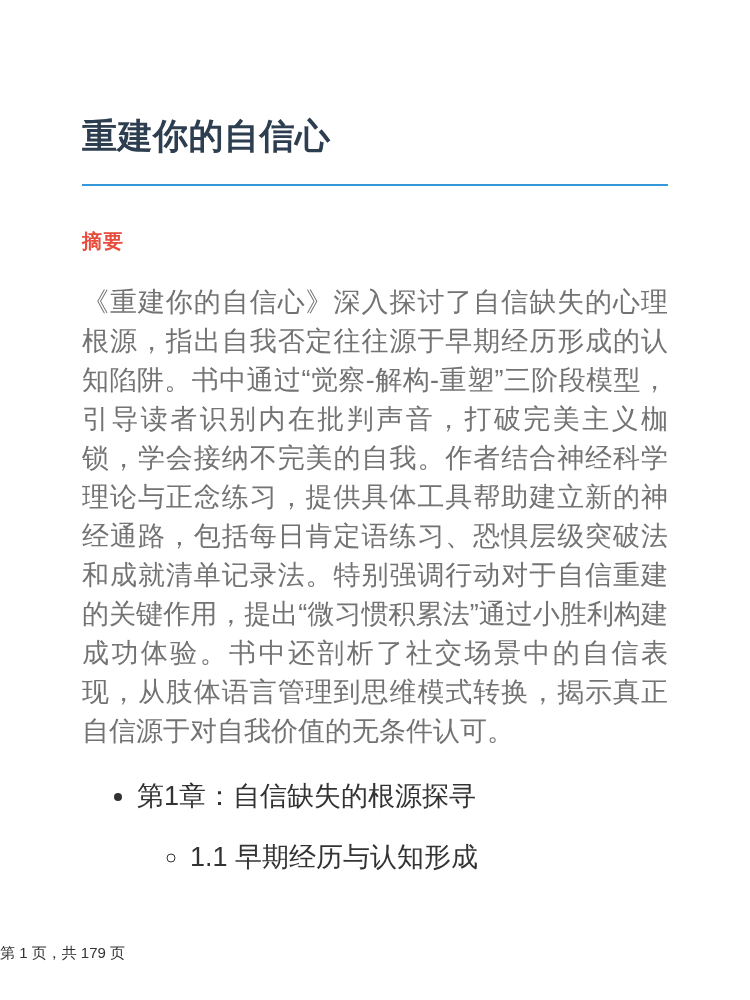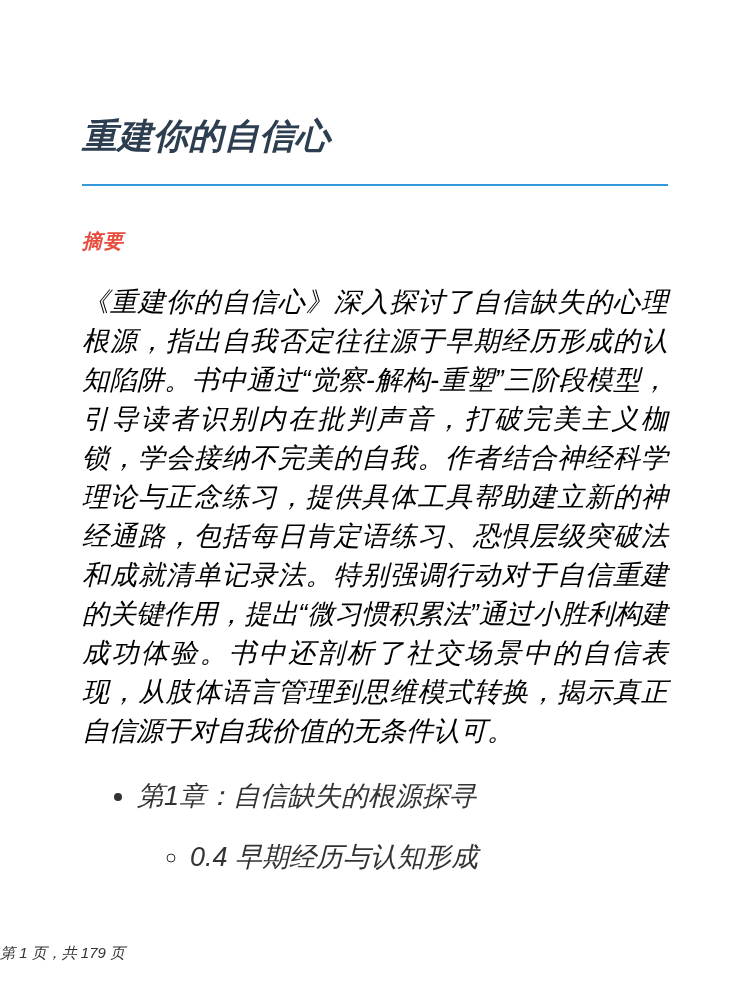--- a/index.html
+++ b/index.html
@@ -10,21 +10,20 @@
     background: #ffffff;
     font-family: "Liberation Sans", "DejaVu Sans", sans-serif;
     color: #333333;
     overflow: hidden;
   }
   .page {
     position: relative;
     width: 750px;
     height: 704px;
     padding: 110px 82px 0 82px;
-    font-style: italic;
   }
   .doc-title {
     margin: 0;
     font-size: 35px;
     line-height: 52px;
     font-weight: 700;
     color: #2c3e50;
     letter-spacing: 0.5px;
     padding-bottom: 22px;
     border-bottom: 2px solid #3498db;
@@ -34,21 +33,21 @@
     font-size: 20px;
     line-height: 34px;
     font-weight: 700;
     color: #e74c3c;
     letter-spacing: 1px;
   }
   .abstract-text {
     margin: 25px 0 16px 0;
     font-size: 27px;
     line-height: 39px;
-    color: #000000;
+    color: #737373;
     text-align: justify;
     text-justify: inter-ideograph;
   }
   .toc-heading {
     margin-top: 46px;
   }
   ul.toc-list {
     margin: 26px 0 0 0;
     padding: 0 0 0 55px;
     list-style: disc;
@@ -84,21 +83,21 @@
   <h2 class="section-heading">摘要</h2>
 
   <p class="abstract-text">《重建你的自信心》深入探讨了自信缺失的心理根源，指出自我否定往往源于早期经历形成的认知陷阱。书中通过“觉察-解构-重塑”三阶段模型，引导读者识别内在批判声音，打破完美主义枷锁，学会接纳不完美的自我。作者结合神经科学理论与正念练习，提供具体工具帮助建立新的神经通路，包括每日肯定语练习、恐惧层级突破法和成就清单记录法。特别强调行动对于自信重建的关键作用，提出“微习惯积累法”通过小胜利构建成功体验。书中还剖析了社交场景中的自信表现，从肢体语言管理到思维模式转换，揭示真正自信源于对自我价值的无条件认可。</p>
 
 
   <ul class="toc-list">
     <li>
       <span>第1章：自信缺失的根源探寻</span>
       <ul class="toc-sublist">
         <li>
-          <span>0.4 早期经历与认知形成</span>
+          <span>1.1 早期经历与认知形成</span>
         </li>
       </ul>
     </li>
   </ul>
 
   <div class="page-footer">第 1 页，共 179 页</div>
 
 </div>
 
 </body></html>

